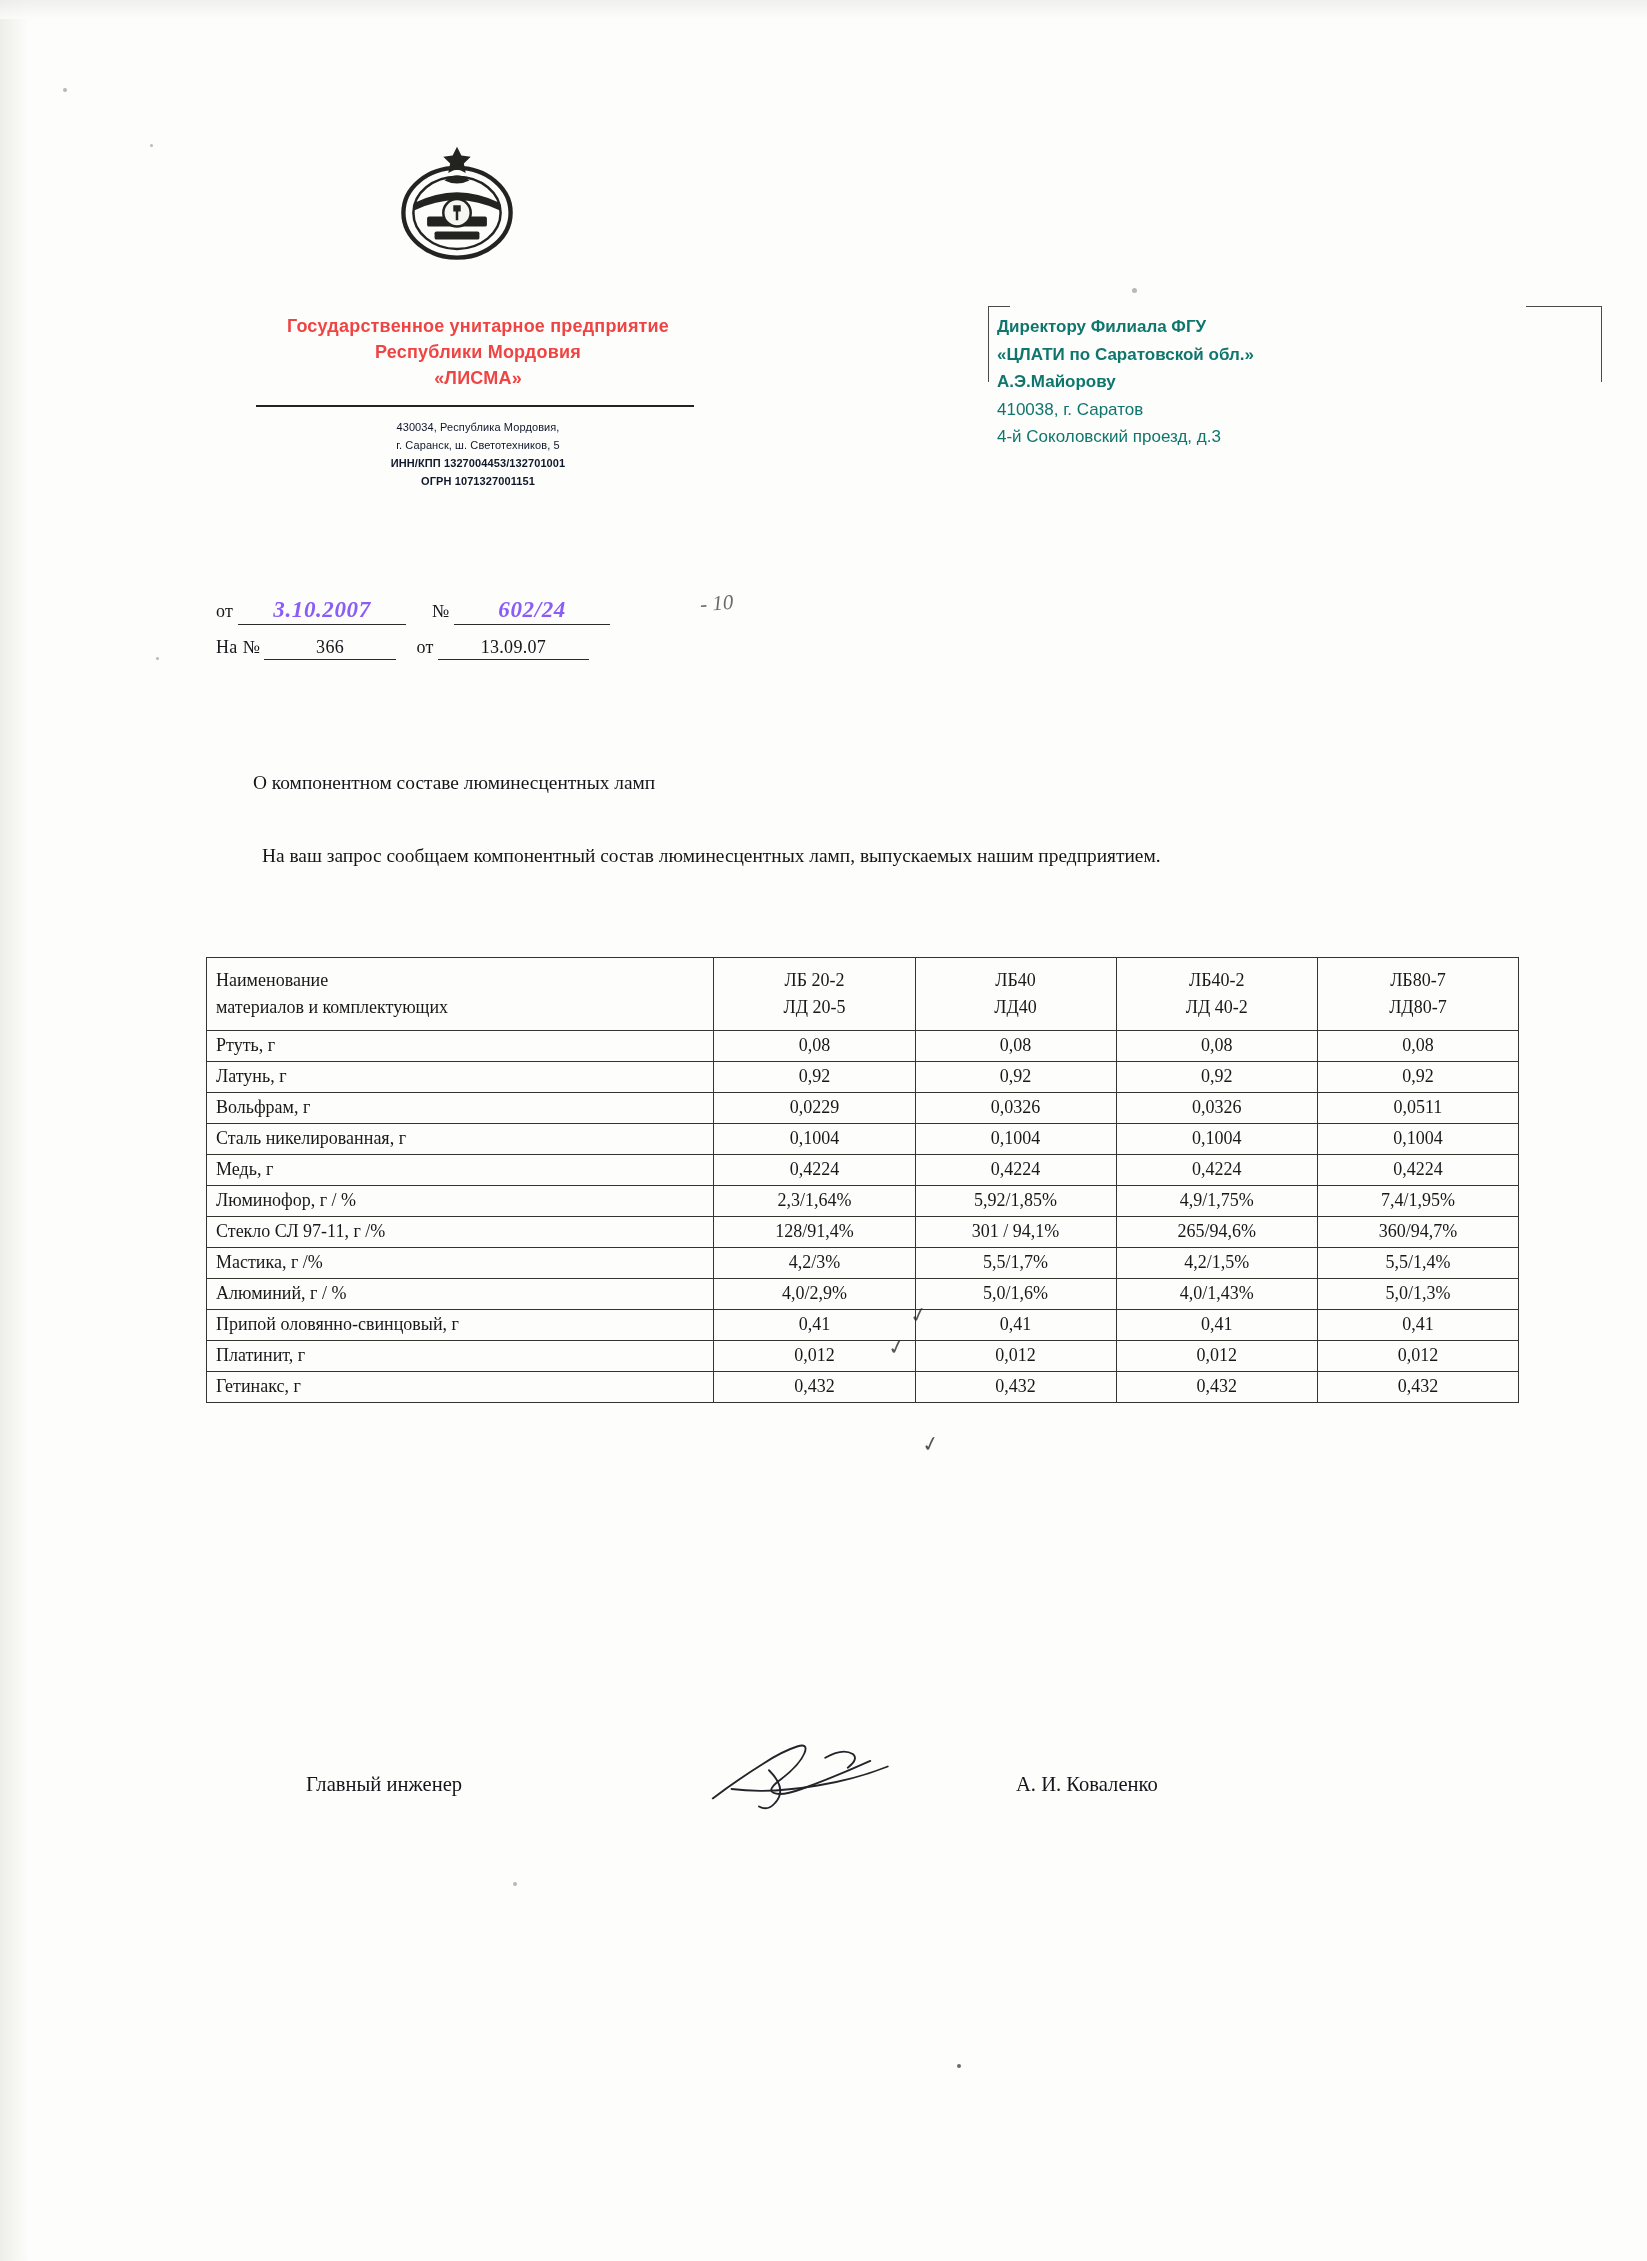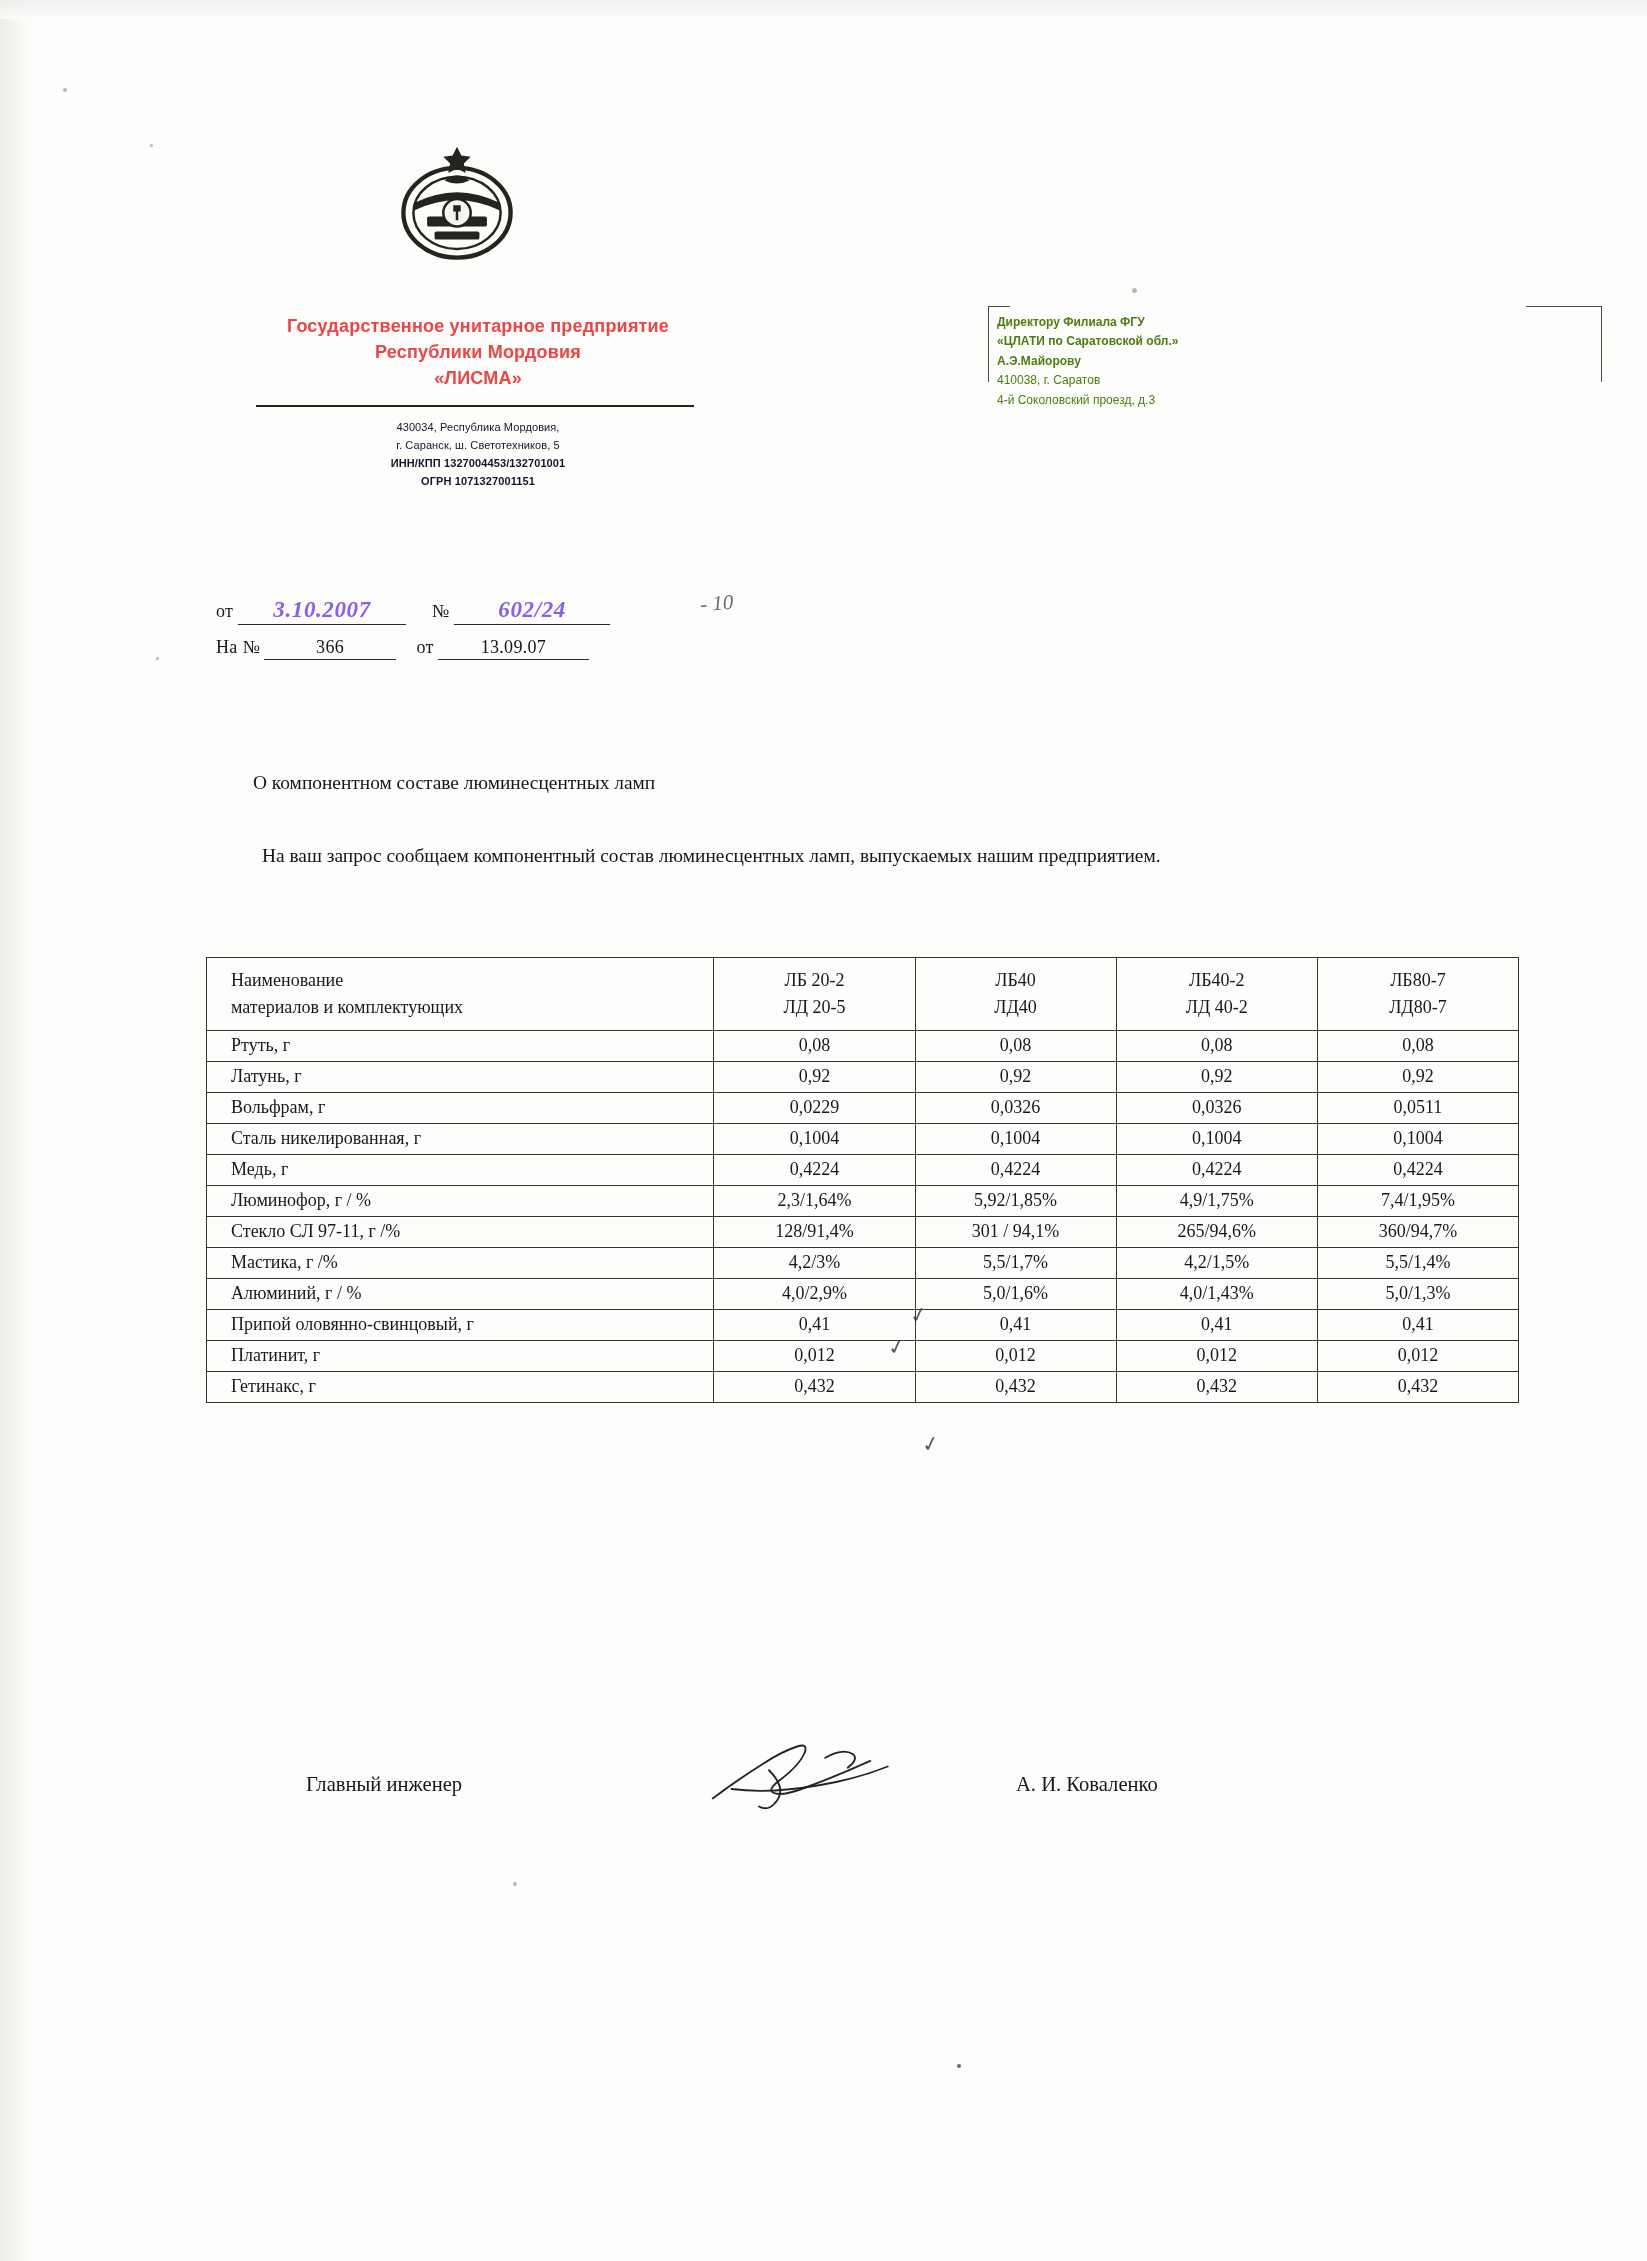--- a/index.html
+++ b/index.html
@@ -79,23 +79,23 @@
     font-weight: bold;
   }
 
   
   .addressee {
     position: absolute;
     left: 997px;
     top: 313px;
     width: 582px;
     font-family: "Liberation Sans", sans-serif;
-    font-size: 12px;
+    font-size: 17px;
     line-height: 1.62;
-    color: #4d7c0f;
+    color: #0f766e;
   }
   .addressee .bold {
     font-weight: bold;
   }
   .corner {
     position: absolute;
     border-color: #4a4a46;
   }
   .corner.tl {
     left: 988px; top: 306px;
@@ -193,21 +193,21 @@
   table.comp th, table.comp td {
     border: 1.3px solid #35352f;
     padding: 3.8px 6.3px;
     font-weight: normal;
     height: 31px;
     box-sizing: border-box;
   }
   table.comp th.name-col, table.comp td.name-col {
     text-align: left;
     width: 507px;
-    padding-left: 24px;
+    padding-left: 9px;
   }
   table.comp td.val, table.comp th.val {
     text-align: center;
     width: 201px;
   }
   table.comp thead th {
     vertical-align: top;
     height: auto;
     padding-top: 8.8px;
     padding-bottom: 8.8px;

